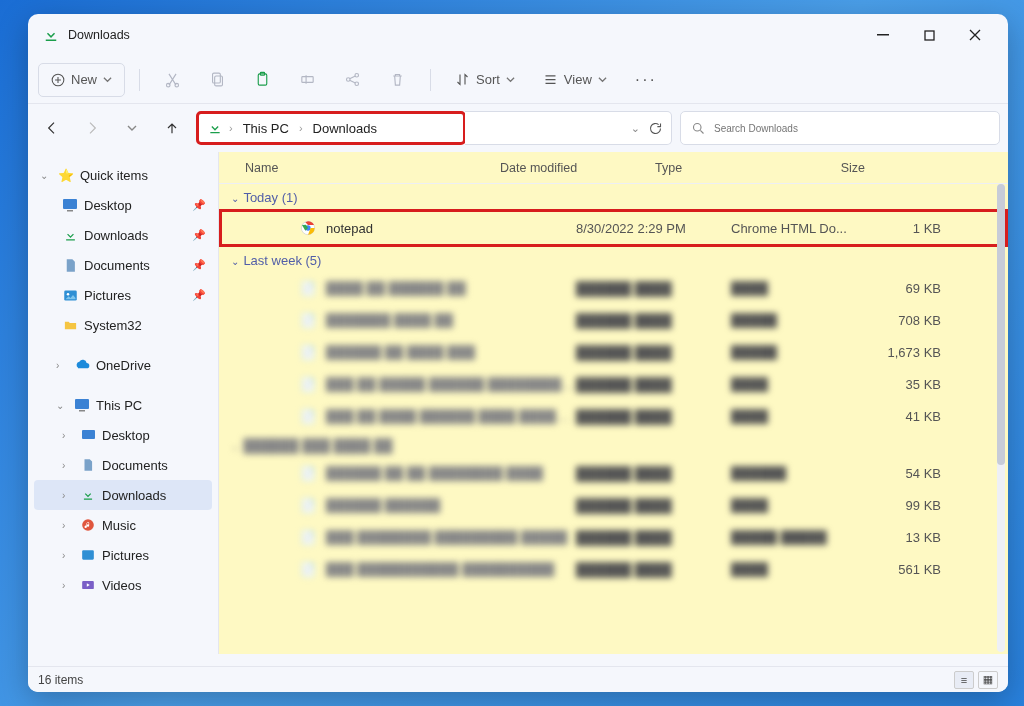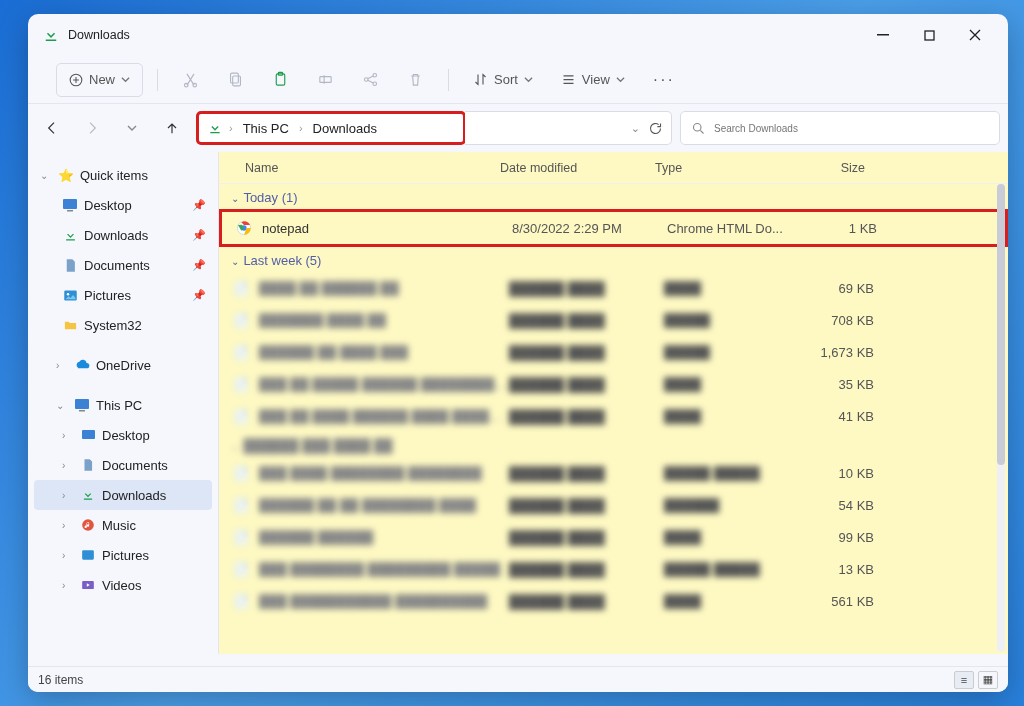--- a/index.html
+++ b/index.html
@@ -3,21 +3,21 @@
   <meta charset="utf-8">
   <style>
     * { margin: 0; padding: 0; box-sizing: border-box; font-family: "Segoe UI", sans-serif; }
     body { background: linear-gradient(135deg, #1a6dd4 0%, #4a9ee8 50%, #2880dc 100%); width:1024px; height:706px; overflow:hidden; position:relative;}
     .window { position:absolute; top:14px; left:28px; right:16px; bottom:14px; background:#f5f7fc; border-radius:10px; box-shadow:0 8px 30px rgba(0,0,0,.25); display:flex; flex-direction:column; overflow:hidden;}
     .titlebar { height:42px; display:flex; align-items:center; padding:0 10px;}
     .titlebar .icon-dl { width:18px; height:18px; margin-right:8px; margin-left:4px;}
     .title-text { font-size:12.5px; color:#222;}
     .win-controls { margin-left:auto; display:flex; gap:0;}
     .win-btn { width:46px; height:32px; display:flex; align-items:center; justify-content:center; color:#444; cursor:pointer;}
-    .toolbar { height:48px; display:flex; align-items:center; padding:0 28px; gap:8px; border-bottom:1px solid #e4e6ee;}
+    .toolbar { height:48px; display:flex; align-items:center; padding:0 10px; gap:8px; border-bottom:1px solid #e4e6ee;}
     .tb-btn { height:34px; padding:0 10px; display:flex; align-items:center; justify-content:center; border-radius:5px; color:#555; cursor:pointer; gap:6px; font-size:13px;}
     .tb-btn.disabled { color:#b3b7c4;}
     .tb-sep { width:1px; height:22px; background:#d8dce7; margin:0 6px;}
     .new-btn { border:1px solid #d8dce7; padding:0 12px;}
     .nav-row { height:48px; display:flex; align-items:center; padding:0 8px; gap:8px;}
     .nav-btn { width:32px; height:32px; display:flex; align-items:center; justify-content:center; color:#999; border-radius:5px; cursor:pointer;}
     .nav-btn.active { color:#222;}
     .addr-bar { flex:1; height:34px; background:#fff; border:1px solid #d8dce7; border-radius:5px; display:flex; align-items:center; padding:0 8px; position:relative; gap:6px;}
     .highlight-red { border:3px solid #d71d1d !important;}
     .bread-sep { color:#999; font-size:11px;}
@@ -36,21 +36,21 @@
     .pin { color:#999; font-size:11px; margin-left:auto;}
     .main { flex:1; background:#fef9c3; border-left:1px solid #e4e6ee; display:flex; flex-direction:column; overflow:hidden;}
     .cols { display:flex; height:32px; align-items:center; border-bottom:1px solid #edeff5; font-size:12.5px; color:#555; padding-left:26px;}
     .col-name { width:255px;}
     .col-date { width:155px;}
     .col-type { width:130px;}
     .col-size { width:80px; text-align:right;}
     .filelist { flex:1; overflow-y:auto; padding-bottom:4px;}
     .group { padding:6px 0 4px 12px; font-size:13px; color:#515ea8; cursor:pointer;}
     .group .chev-g { font-size:10px; margin-right:4px;}
-    .row { display:flex; align-items:center; height:32px; padding-left:14px; font-size:13px; color:#333;}
+    .row { display:flex; align-items:center; height:32px; padding-left:14px; font-size:13px; color:#333;justify-content:center;}
     .row.highlighted { border:3px solid #d71d1d; height:38px;}
     .row .ico { width:18px; margin-right:8px;}
     .row .c-name { width:250px; white-space:nowrap; overflow:hidden; text-overflow:ellipsis;}
     .row .c-date { width:155px; color:#555;}
     .row .c-type { width:130px; color:#555; white-space:nowrap; overflow:hidden; text-overflow:ellipsis;}
     .row .c-size { width:80px; text-align:right; color:#555;}
     .blur { filter: blur(3px); color:#888;}
     .status { height:26px; border-top:1px solid #e4e6ee; display:flex; align-items:center; padding:0 10px; font-size:12px; color:#444; background:#f5f7fc;margin-top:12px;}
     .view-icons { margin-left:auto; display:flex; gap:4px;}
     .vico { width:20px; height:18px; border:1px solid #ccc; border-radius:2px; display:flex; align-items:center; justify-content:center; font-size:11px;}
@@ -409,27 +409,20 @@
             <span class="ico blur">📄</span>
             <span class="c-name blur">███ ██ ████ ██████ ████ ███████</span>
             <span class="c-date blur">██████ ████</span>
             <span class="c-type blur">████</span>
             <span class="c-size">41 KB</span>
           </div>
 
         <div class="group blur"><span class="chev-g">⌄</span>██████ ███ ████ ██</div>
         <div class="row">
             <span class="ico blur">📄</span>
-            <span class="c-name blur">███ ████ ████████ ████████</span>
-            <span class="c-date blur">██████ ████</span>
-            <span class="c-type blur">█████ █████</span>
-            <span class="c-size">10 KB</span>
-          </div>
-        <div class="row">
-            <span class="ico blur">📄</span>
             <span class="c-name blur">██████ ██ ██ ████████ ████</span>
             <span class="c-date blur">██████ ████</span>
             <span class="c-type blur">██████</span>
             <span class="c-size">54 KB</span>
           </div>
         <div class="row">
             <span class="ico blur">📄</span>
             <span class="c-name blur">██████ ██████</span>
             <span class="c-date blur">██████ ████</span>
             <span class="c-type blur">████</span>

